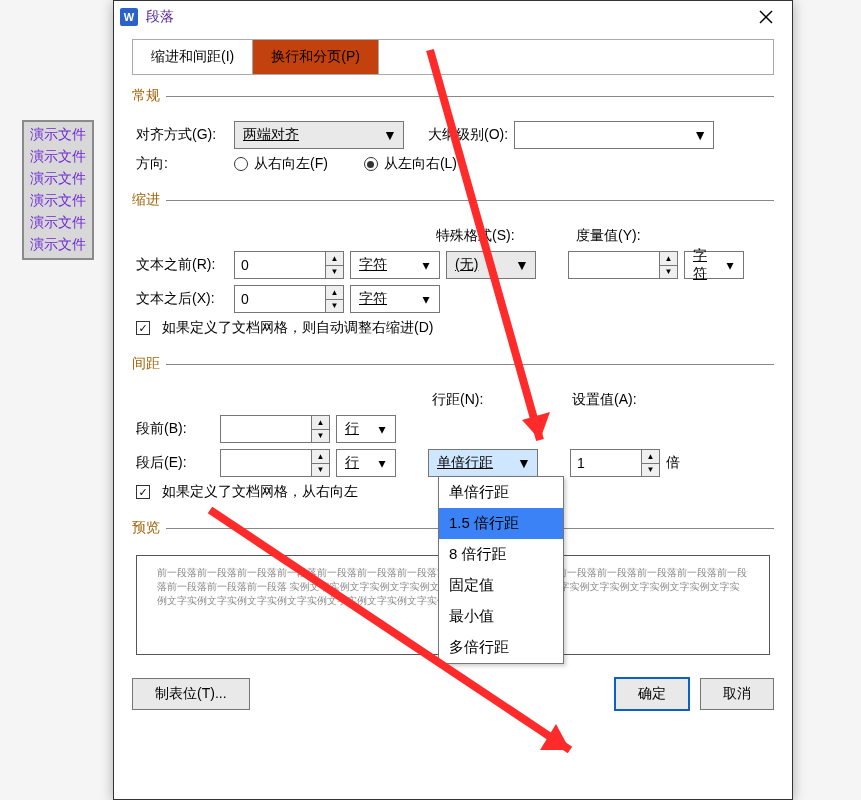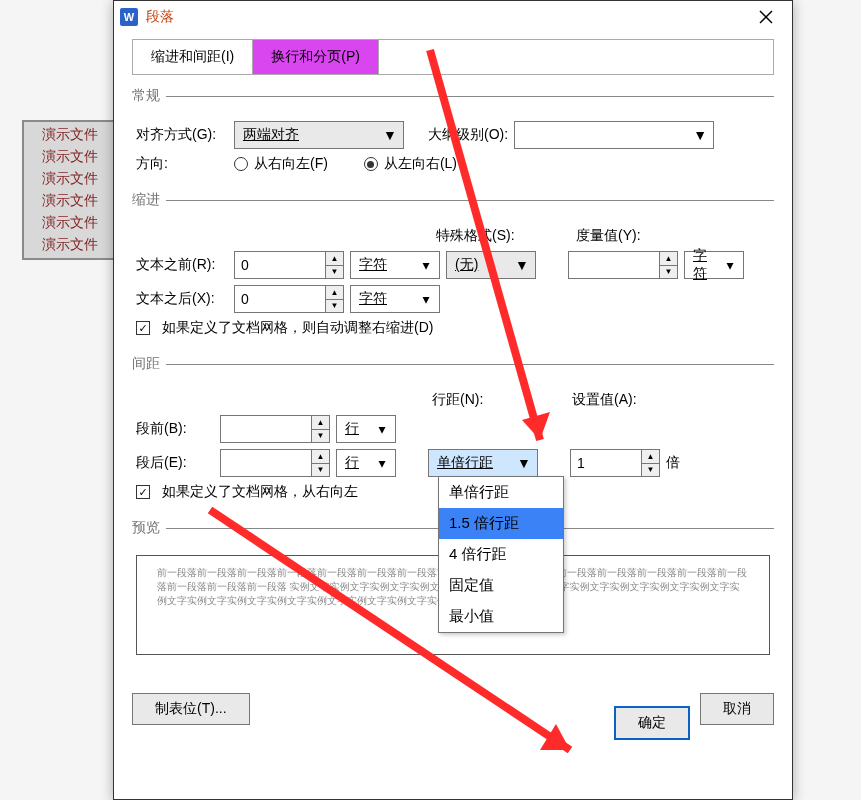--- a/index.html
+++ b/index.html
@@ -1,31 +1,31 @@
 <!DOCTYPE html>
 <html><head>
 <meta charset="utf-8">
 <style>
 *{box-sizing:border-box;font-family:"Microsoft YaHei","SimSun",sans-serif;font-size:14px;}
 body{margin:0;background:#f5f5f5;width:861px;height:800px;position:relative;overflow:hidden;}
 .bg-list{position:absolute;left:22px;top:120px;background:#d8d8d8;border:2px solid #8a8a8a;padding:2px 0;}
-.bg-list div{padding:2px 18px;color:#7f1d1d;text-align:center;}
+.bg-list div{padding:2px 6px;color:#6d28d9;text-align:center;}
 .dialog{position:absolute;left:113px;top:0;width:680px;height:800px;background:#fff;border:1px solid #333;box-shadow:0 2px 12px rgba(0,0,0,.3);}
 .titlebar{height:32px;display:flex;align-items:center;padding:0 6px;}
 .titlebar .logo{width:18px;height:18px;background:#2a62c9;color:#fff;font-size:11px;font-weight:bold;display:flex;align-items:center;justify-content:center;border-radius:2px;margin-right:8px;}
-.titlebar .title{flex:1;color:#c2410c;}
+.titlebar .title{flex:1;color:#4c1d95;}
 .titlebar .close{width:40px;height:28px;display:flex;align-items:center;justify-content:center;cursor:pointer;}
 .titlebar .close svg{width:14px;height:14px;}
 .body{padding:6px 18px 14px 18px;}
 .tabs{display:flex;border:1px solid #aaa;margin-bottom:12px;}
 .tab{padding:8px 18px;cursor:pointer;border-right:1px solid #aaa;}
 .tab.active{background:#fff;}
-.tab:not(.active){background:#d946ef;}
+.tab:not(.active){background:#c2410c;}
 fieldset{border:none;border-top:1px solid #888;margin:8px 0 2px 0;padding:10px 4px 4px 4px;}
-legend{padding:0 6px 0 0;color:#737373;margin-left:-4px;}
+legend{padding:0 6px 0 0;color:#a16207;margin-left:-4px;}
 .row{display:flex;align-items:center;margin:6px 0;gap:6px;}
 .lbl{min-width:92px;}
 select,.combo,input.spin{border:1px solid #767676;background:#fff;height:28px;padding:0 4px;}
 .combo{display:flex;align-items:center;position:relative;width:170px;background:#e9e9e9;}
 .combo .txt{flex:1;padding:0 4px;text-decoration:underline;}
 .combo .arr{width:18px;text-align:center;}
 .combo.narrow{width:90px;}
 .combo.white{background:#fff;}
 .spinwrap{display:flex;align-items:stretch;width:110px;height:28px;border:1px solid #767676;background:#fff;}
 .spinwrap .val{flex:1;padding:0 6px;display:flex;align-items:center;}
@@ -39,21 +39,21 @@
 .checkbox{width:14px;height:14px;border:1px solid #333;display:flex;align-items:center;justify-content:center;margin-right:6px;}
 .checkbox.checked::after{content:"✓";font-size:11px;line-height:1;color:#000;}
 .section-headers{display:flex;gap:0;margin-top:8px;}
 .section-headers .hdr{min-width:140px;}
 .dropdown{position:absolute;left:438px;top:476px;width:126px;background:#fff;border:1px solid #767676;z-index:20;box-shadow:2px 2px 4px rgba(0,0,0,.2);}
 .dropdown div{padding:6px 10px;cursor:pointer;font-size:15px;}
 .dropdown div.hover{background:#3b82f6;}
 .preview{border:1px solid #555;height:100px;margin-top:8px;padding:10px 20px;font-size:10px;color:#888;overflow:hidden;line-height:1.4;font-family:SimSun;}
 .footer{display:flex;align-items:center;margin-top:18px;gap:10px;}
 .btn{border:1px solid #767676;background:#e9e9e9;padding:6px 22px;cursor:pointer;text-align:center;}
-.btn.primary{border:2px solid #0b62c4;margin-top:29px;}
+.btn.primary{border:2px solid #0b62c4;}
 .spacer{flex:1;}
 .arrow{position:absolute;z-index:30;pointer-events:none;}
 .arrow line{stroke:#ff2a2a;stroke-width:8;}
 .arrow polygon{fill:#ff2a2a;}
 </style>
 </head>
 <body>
 
 <div class="bg-list">
   <div>演示文件</div>
@@ -233,23 +233,24 @@
       <div class="spacer"></div>
       <div class="btn primary">确定</div>
       <div class="btn">取消</div>
     </div>
   </div>
 </div>
 
 <div class="dropdown">
   <div>单倍行距</div>
   <div class="hover">1.5 倍行距</div>
-  <div>4 倍行距</div>
+  <div>8 倍行距</div>
   <div>固定值</div>
   <div>最小值</div>
+  <div>多倍行距</div>
 </div>
 
 <svg class="arrow" style="left:410px;top:40px;width:160px;height:430px">
   <line x1="20" y1="10" x2="130" y2="400"></line>
   <polygon points="130,400 112,380 140,372"></polygon>
 </svg>
 <svg class="arrow" style="left:190px;top:500px;width:420px;height:280px">
   <line x1="20" y1="10" x2="380" y2="250"></line>
   <polygon points="380,250 350,250 366,224"></polygon>
 </svg>

